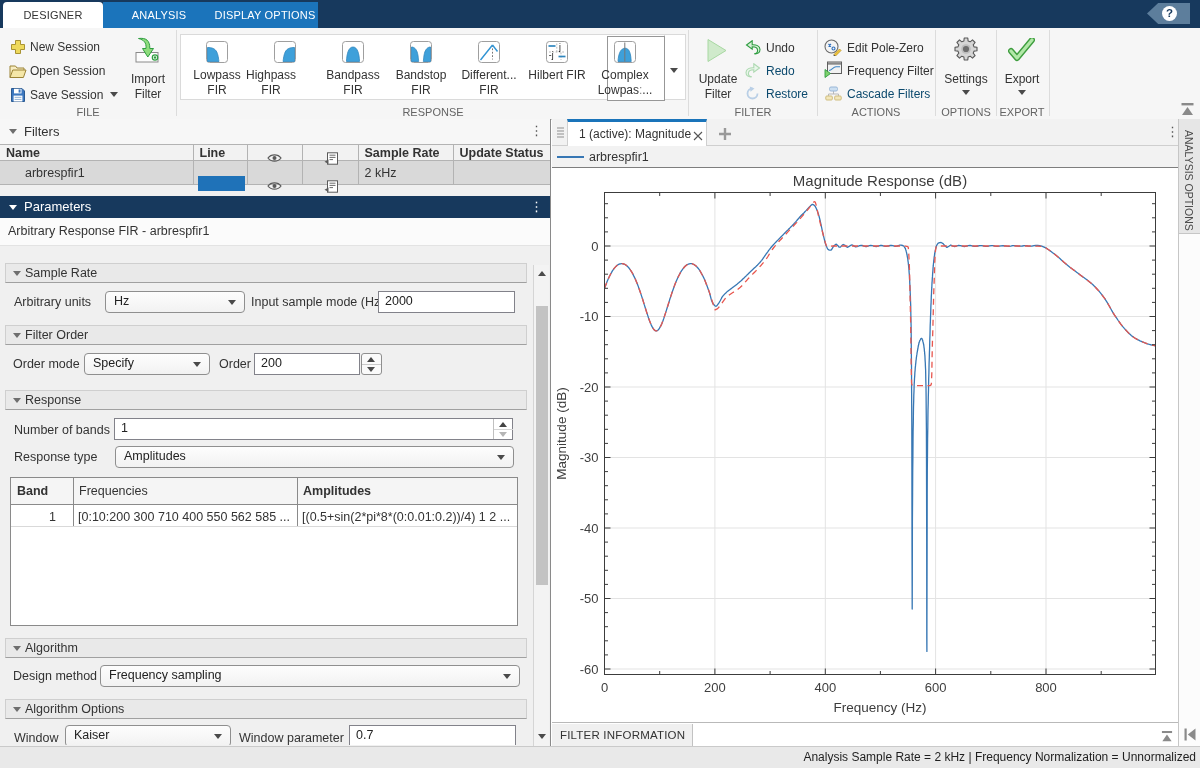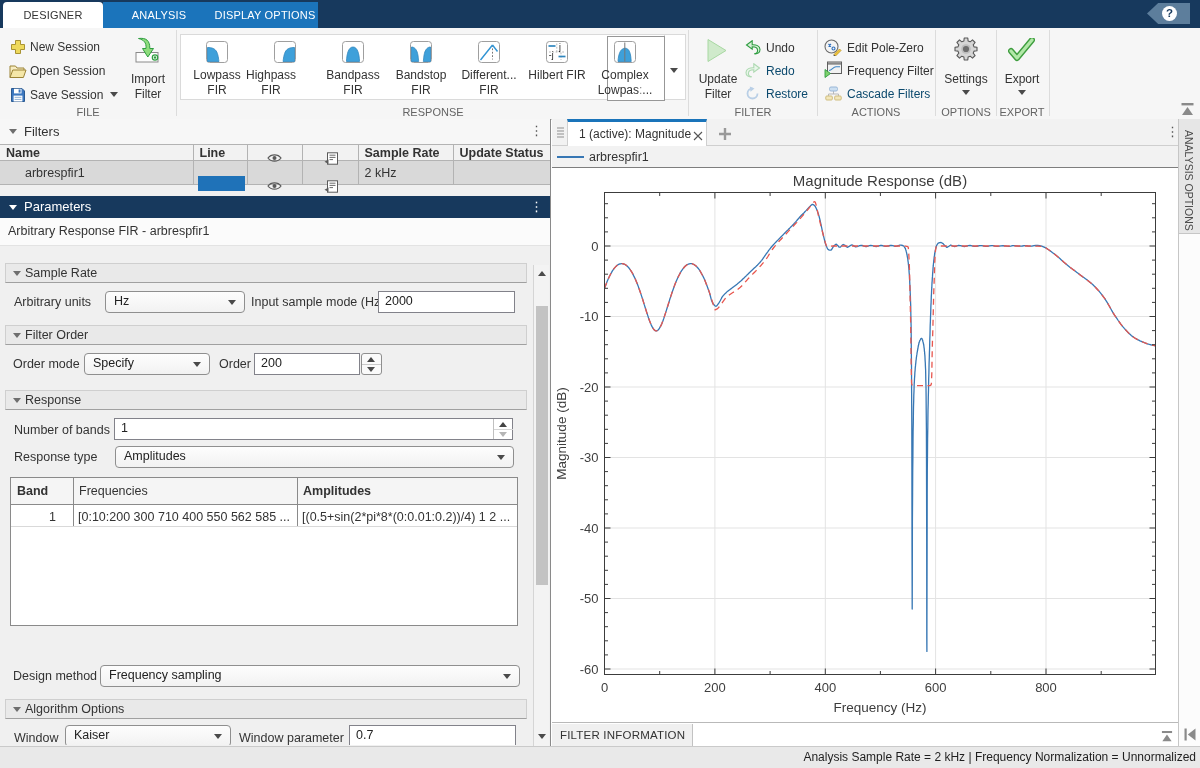--- a/index.html
+++ b/index.html
@@ -307,20 +307,24 @@
 <div class="ab" style="left:0;top:0;width:506px;height:27px;background:#f5f5f5;border-bottom:1px solid #8a8a8a"></div>
 <div class="ab" style="left:62px;top:0;width:1px;height:48px;background:#8a8a8a"></div>
 <div class="ab" style="left:286px;top:0;width:1px;height:48px;background:#8a8a8a"></div>
 <div class="ab" style="left:0;top:48px;width:506px;height:1px;background:#d9d9d9"></div>
 <div class="ab plabel" style="left:6px;top:6px;font-weight:bold">Band</div>
 <div class="ab plabel" style="left:68px;top:6px;font-weight:normal">Frequencies</div>
 <div class="ab plabel" style="left:292px;top:6px;font-weight:bold">Amplitudes</div>
 <div class="ab plabel" style="left:38px;top:32px">1</div>
 <div class="ab plabel" style="left:67px;top:32px;width:218px;overflow:hidden">[0:10:200 300 710 400 550 562 585 ...</div>
 <div class="ab plabel" style="left:291px;top:32px;width:214px;overflow:hidden">[(0.5+sin(2*pi*8*(0:0.01:0.2))/4) 1 2 ...</div>
+      </div>
+<div class="ab secbar" style="top:392px">
+        <div class="tri-r"></div>
+        <span>Algorithm</span>
       </div>
 <div class="ab plabel" style="left:13px;top:423px">Design method</div>
 <div class="ab secbar" style="top:453px">
         <div class="tri-r"></div>
         <span>Algorithm Options</span>
       </div>
 <div class="ab dd" style="left:100px;top:419px;width:420px;height:22px">Frequency sampling<div class="dda"></div></div>
 <div class="ab plabel" style="left:14px;top:485px">Window</div>
 <div class="ab dd" style="left:65px;top:479px;width:166px;height:22px">Kaiser<div class="dda"></div></div>
 <div class="ab plabel" style="left:239px;top:485px">Window parameter</div>

